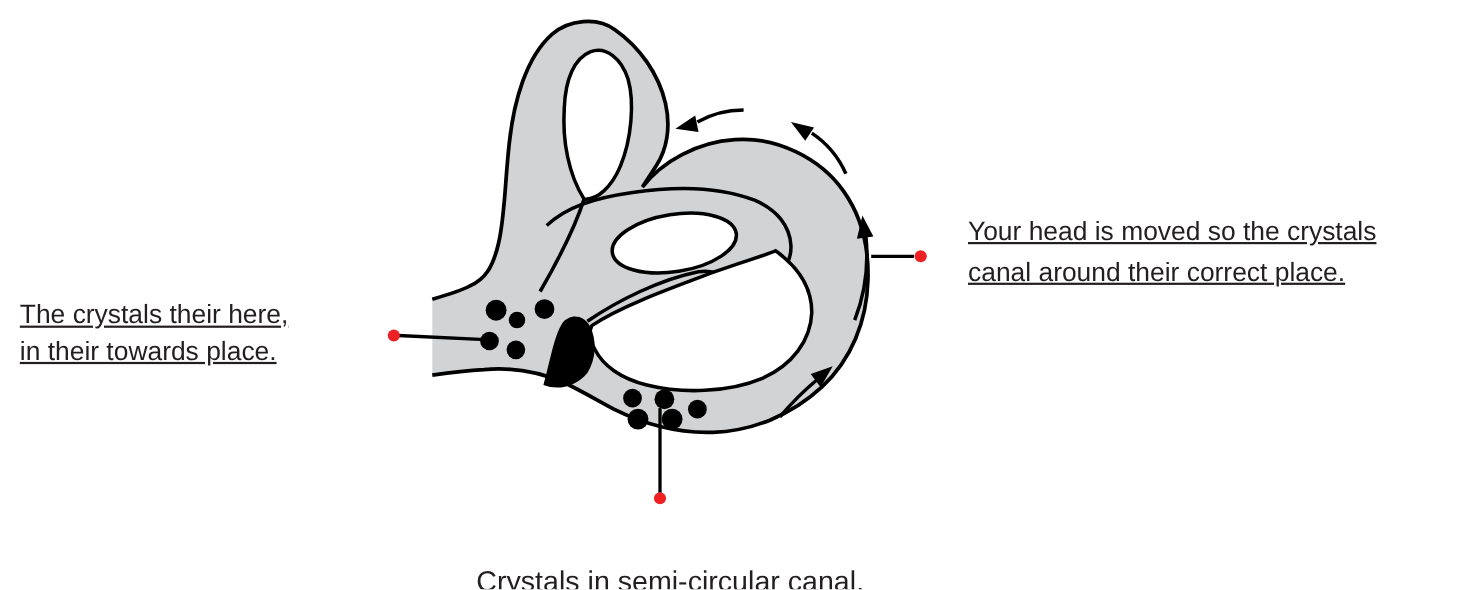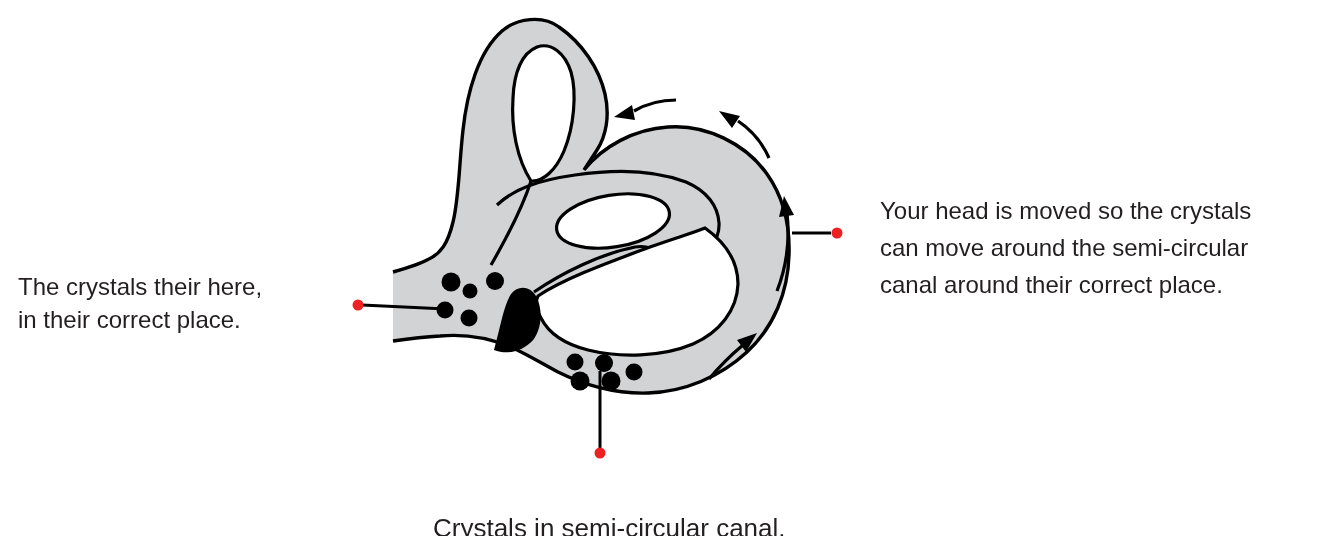--- a/index.html
+++ b/index.html
@@ -10,21 +10,21 @@
     --bg:#ffffff;
   }
   html,body{margin:0;padding:0;background:var(--bg);}
   .stage{
     position:relative;width:1340px;height:536px;background:var(--bg);
     font-family:"Liberation Sans","DejaVu Sans",sans-serif;
     color:var(--text-color);overflow:hidden;
   }
   .stage svg{position:absolute;left:0;top:0;}
   .label{position:absolute;color:var(--text-color);}
-  .label div{white-space:nowrap;}
+  .label div{white-space:nowrap;text-decoration:underline;}
   .label-left{left:18px;top:270px;font-size:24px;line-height:33px;}
   .label-right{left:880px;top:192px;font-size:24px;line-height:37px;}
   .label-bottom{left:433px;top:473px;font-size:26px;line-height:30px;margin-top:40px;}
 </style>
 </head>
 <body>
 
 <div class="stage">
 
   <svg width="1340" height="536" viewBox="0 0 1340 536">
@@ -141,26 +141,25 @@
       <circle cx="358" cy="305" r="5.5" fill="var(--marker-red)"></circle>
       <line x1="792" y1="233" x2="831" y2="233" stroke="var(--outline)" stroke-width="3"></line>
       <circle cx="837" cy="233" r="5.5" fill="var(--marker-red)"></circle>
       <line x1="600" y1="371" x2="600" y2="448" stroke="var(--outline)" stroke-width="3"></line>
       <circle cx="600" cy="453" r="5.5" fill="var(--marker-red)"></circle>
     </g>
   </svg>
 
   <div class="label label-left">
     <div>The crystals their here,</div>
-    <div>in their correct place.</div>
+    <div>in their towards place.</div>
   </div>
 
   <div class="label label-right">
     <div>Your head is moved so the crystals</div>
-    <div>can move around the semi-circular</div>
     <div>canal around their correct place.</div>
   </div>
 
   <div class="label label-bottom">
     <div>Crystals in semi-circular canal.</div>
   </div>
 
 </div>
 
 </body></html>

